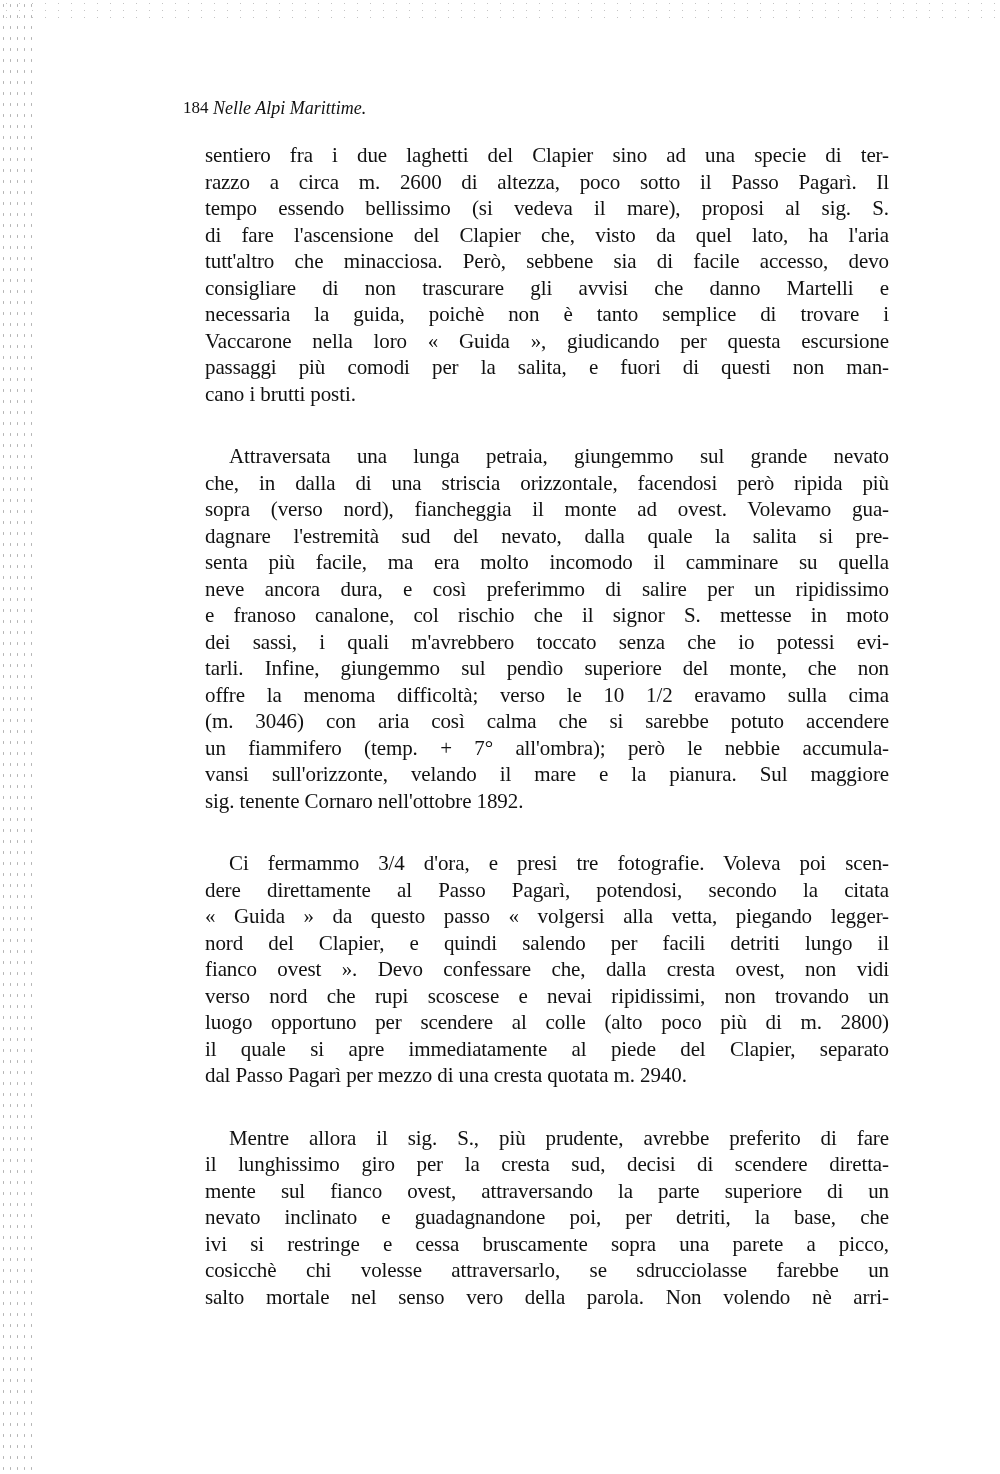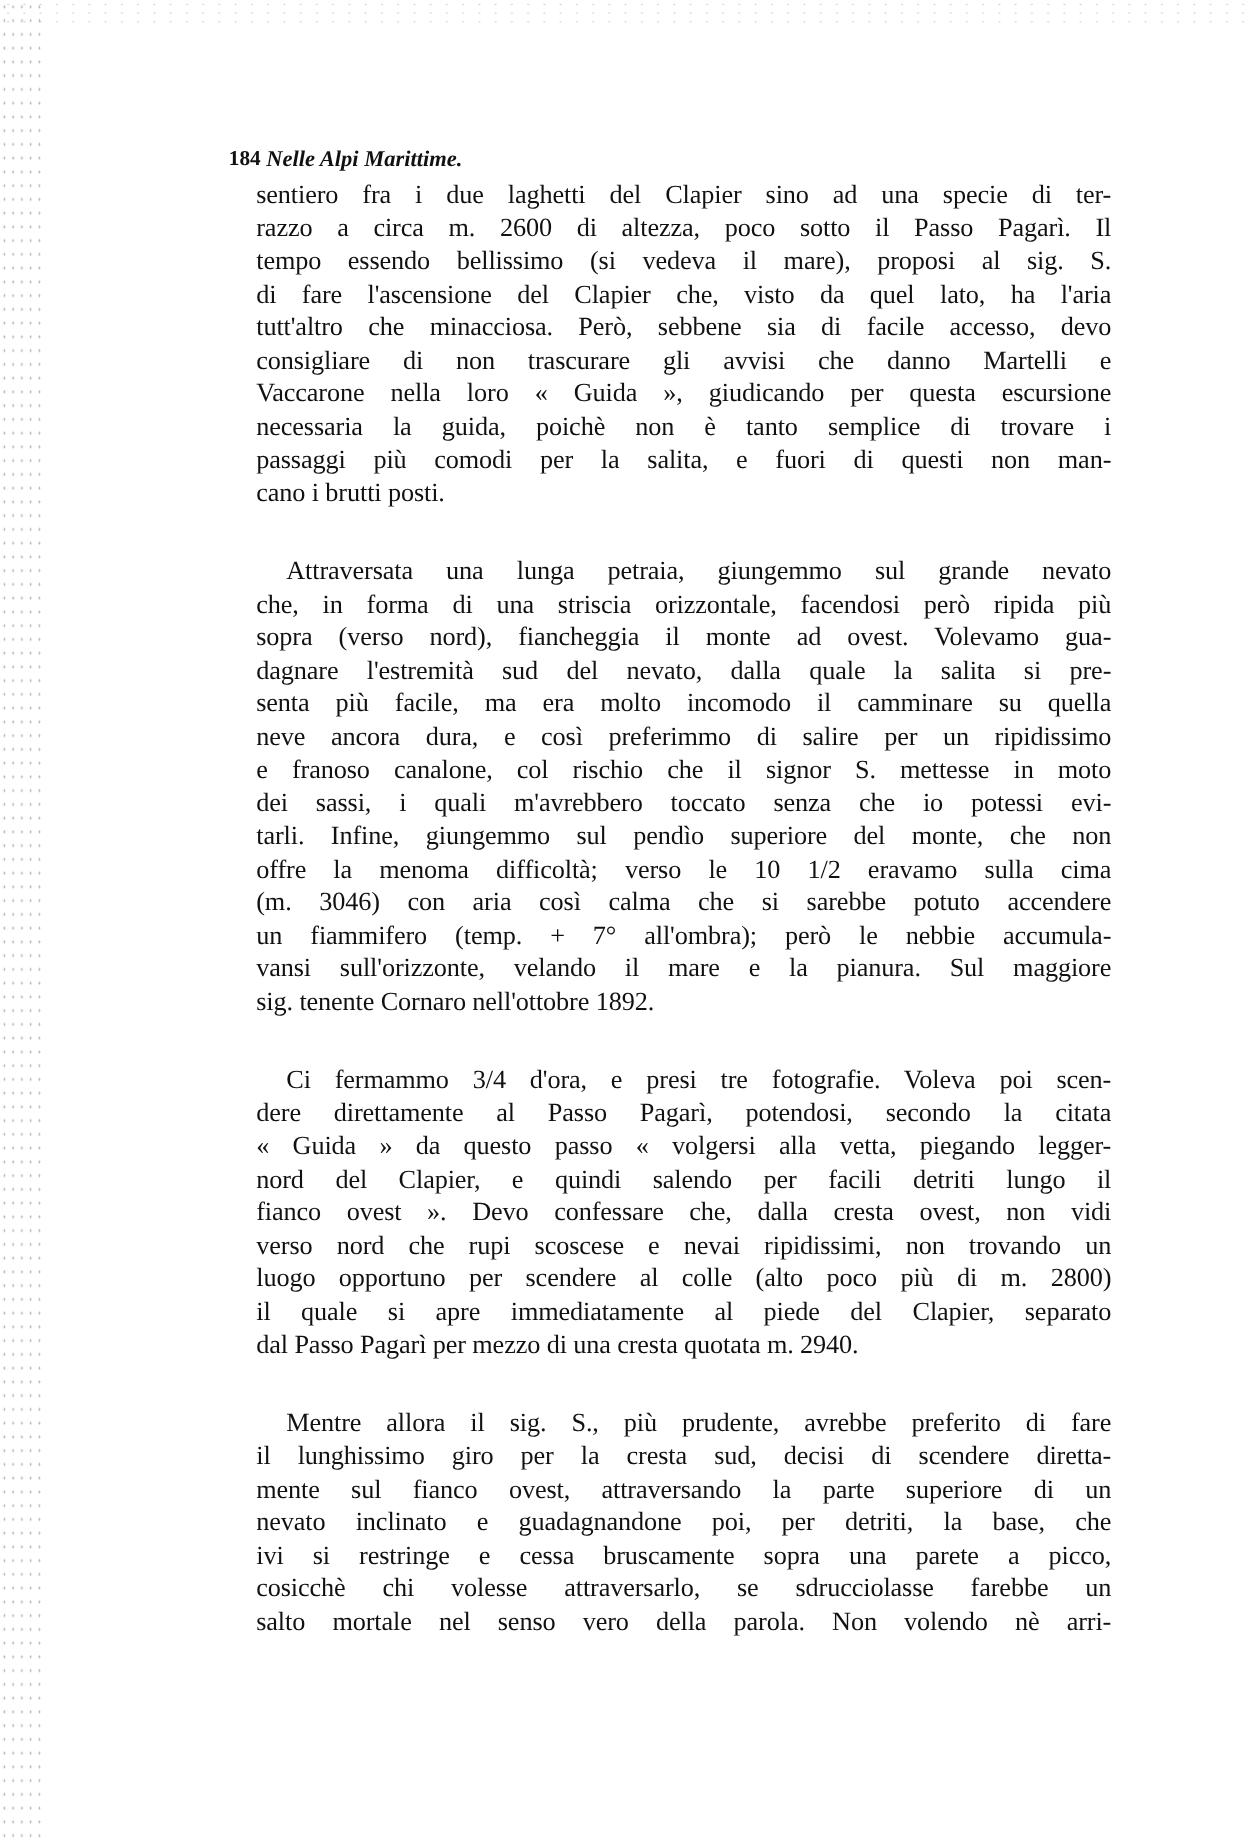--- a/index.html
+++ b/index.html
@@ -4,21 +4,21 @@
 <style>
   html, body { margin: 0; padding: 0; background: #ffffff; }
   body { width: 1000px; height: 1474px; position: relative; overflow: hidden;
          font-family: "Liberation Serif", "DejaVu Serif", serif; color: #111; }
   .scan-edge-left { position: absolute; left: 0; top: 0; width: 34px; height: 1474px;
     background-image: radial-gradient(#555 0.6px, transparent 0.9px);
     background-size: 7px 11px; opacity: 0.45; }
   .scan-edge-top { position: absolute; left: 0; top: 0; width: 1000px; height: 22px;
     background-image: radial-gradient(#555 0.6px, transparent 0.9px);
     background-size: 13px 7px; opacity: 0.35; }
-  .header { position: absolute; top: 117px; left: 183px; width: 705px; height: 28px; font-weight: bold; }
+  .header { position: absolute; top: 98px; left: 183px; width: 705px; height: 28px; }
   .page-number { position: absolute; left: 0; top: 0; font-size: 17px; }
   .running-title { position: absolute; left: 0; right: 0; top: 0; text-align: left;
     font-style: italic; font-size: 18px; padding-left: 30px; }
   .body-text { position: absolute; top: 142px; left: 205px; width: 684px; }
   .line { height: 26.5px; line-height: 26.5px; font-size: 21px; white-space: nowrap;
           text-align: justify; text-align-last: justify; letter-spacing: -0.1px; }
   .line.last { text-align-last: left; }
   .line.indent { padding-left: 24px; margin-top: 36px; }
 </style>
 </head>
@@ -32,26 +32,26 @@
   <span class="running-title">Nelle Alpi Marittime.</span>
 </div>
 
 <div class="body-text" id="body-text">
     <div class="line">sentiero fra i due laghetti del Clapier sino ad una specie di ter-</div>
     <div class="line">razzo a circa m. 2600 di altezza, poco sotto il Passo Pagarì. Il</div>
     <div class="line">tempo essendo bellissimo (si vedeva il mare), proposi al sig. S.</div>
     <div class="line">di fare l'ascensione del Clapier che, visto da quel lato, ha l'aria</div>
     <div class="line">tutt'altro che minacciosa. Però, sebbene sia di facile accesso, devo</div>
     <div class="line">consigliare di non trascurare gli avvisi che danno Martelli e</div>
+    <div class="line">necessaria la guida, poichè non è tanto semplice di trovare i</div>
     <div class="line">Vaccarone nella loro « Guida », giudicando per questa escursione</div>
-    <div class="line">necessaria la guida, poichè non è tanto semplice di trovare i</div>
     <div class="line">passaggi più comodi per la salita, e fuori di questi non man-</div>
     <div class="line last">cano i brutti posti.</div>
     <div class="line indent">Attraversata una lunga petraia, giungemmo sul grande nevato</div>
-    <div class="line">che, in forma di una striscia orizzontale, facendosi però ripida più</div>
+    <div class="line">che, in dalla di una striscia orizzontale, facendosi però ripida più</div>
     <div class="line">sopra (verso nord), fiancheggia il monte ad ovest. Volevamo gua-</div>
     <div class="line">dagnare l'estremità sud del nevato, dalla quale la salita si pre-</div>
     <div class="line">senta più facile, ma era molto incomodo il camminare su quella</div>
     <div class="line">neve ancora dura, e così preferimmo di salire per un ripidissimo</div>
     <div class="line">e franoso canalone, col rischio che il signor S. mettesse in moto</div>
     <div class="line">dei sassi, i quali m'avrebbero toccato senza che io potessi evi-</div>
     <div class="line">tarli. Infine, giungemmo sul pendìo superiore del monte, che non</div>
     <div class="line">offre la menoma difficoltà; verso le 10 1/2 eravamo sulla cima</div>
     <div class="line">(m. 3046) con aria così calma che si sarebbe potuto accendere</div>
     <div class="line">un fiammifero (temp. + 7° all'ombra); però le nebbie accumula-</div>

